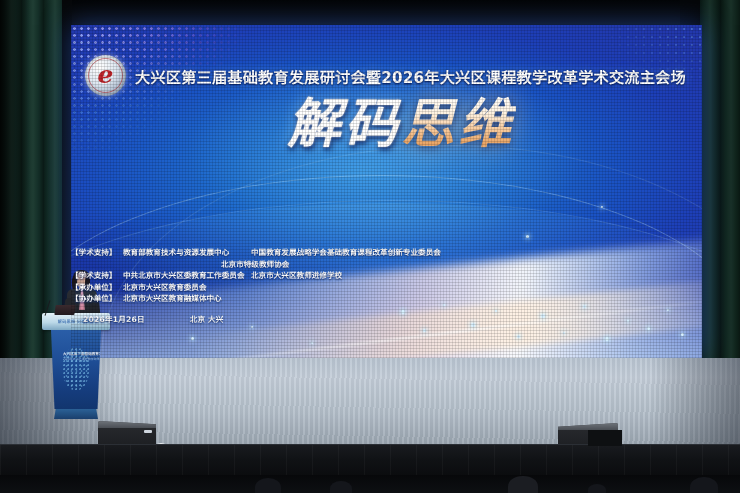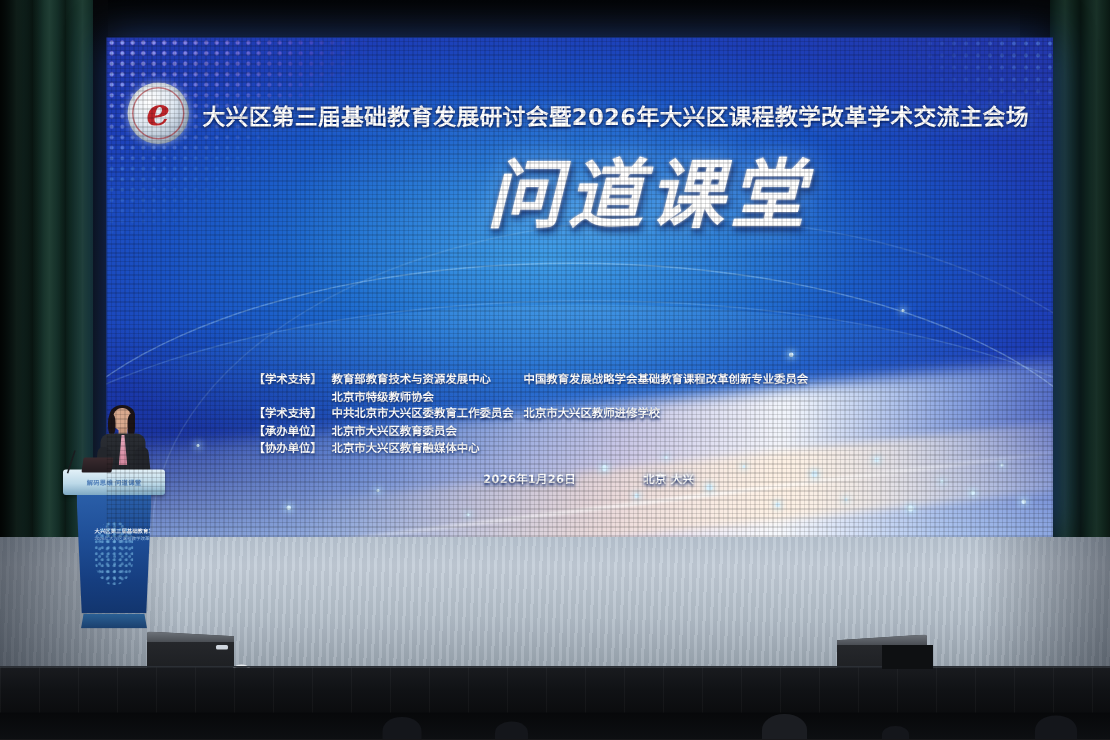--- a/index.html
+++ b/index.html
@@ -295,34 +295,33 @@
     color: #ffffff;
     font-family: "DejaVu Sans", "Liberation Sans", sans-serif;
     font-size: 7.6px;
     font-weight: 700;
     line-height: 1.52;
     text-shadow: 0 1px 2px rgba(8,30,95,0.95), 0 0 5px rgba(90,160,240,0.5);
   }
   .credit-line {
     display: flex;
     gap: 0px;
-    padding-left: 98px;
     white-space: nowrap;
     align-items: baseline;
   }
   .credit-label { width: 52px; flex: 0 0 52px; }
   .credit-col-a { width: 128px; flex: 0 0 128px; }
   .credit-col-b { }
   .credit-line.indented { padding-left: 150px; }
   .credit-line.indented .credit-col-a { width: 128px; flex: 0 0 128px; }
 
   .datetime-row {
     margin-top: 9px;
     padding-left: 12px;
-    text-align: center;
+    text-align: left;
     font-size: 7.6px;
     font-weight: 700;
     letter-spacing: .2px;
   }
   .datetime-row .dt-place { display: inline-block; margin-left: 42px; }
 
   
   .stage-floor {
     position: absolute;
     left: 0; right: 0; top: 358px; height: 87px;
@@ -565,21 +564,23 @@
     <div class="bokeh" style="left:60px;bottom:60px;width:2px;height:2px;"></div>
 
     <div class="header-row">
       <div class="emblem">
         <span class="emblem-e">e</span>
       </div>
       <div class="main-title">大兴区第三届基础教育发展研讨会暨2026年大兴区课程教学改革学术交流主会场</div>
     </div>
 
     <div class="headline">
-      <div class="headline-row hl-2 ink-white">问道课堂</div>
+      <div class="headline-row hl-1">
+        <span class="ink-white">解码</span><span class="ink-amber">思维</span>
+      </div>
     </div>
 
     <div class="credits">
 
       <div class="credit-line">
         <span class="credit-label">【学术支持】</span>
         <span class="credit-col-a">教育部教育技术与资源发展中心</span>
         <span class="credit-col-b">中国教育发展战略学会基础教育课程改革创新专业委员会</span>
       </div>
 

